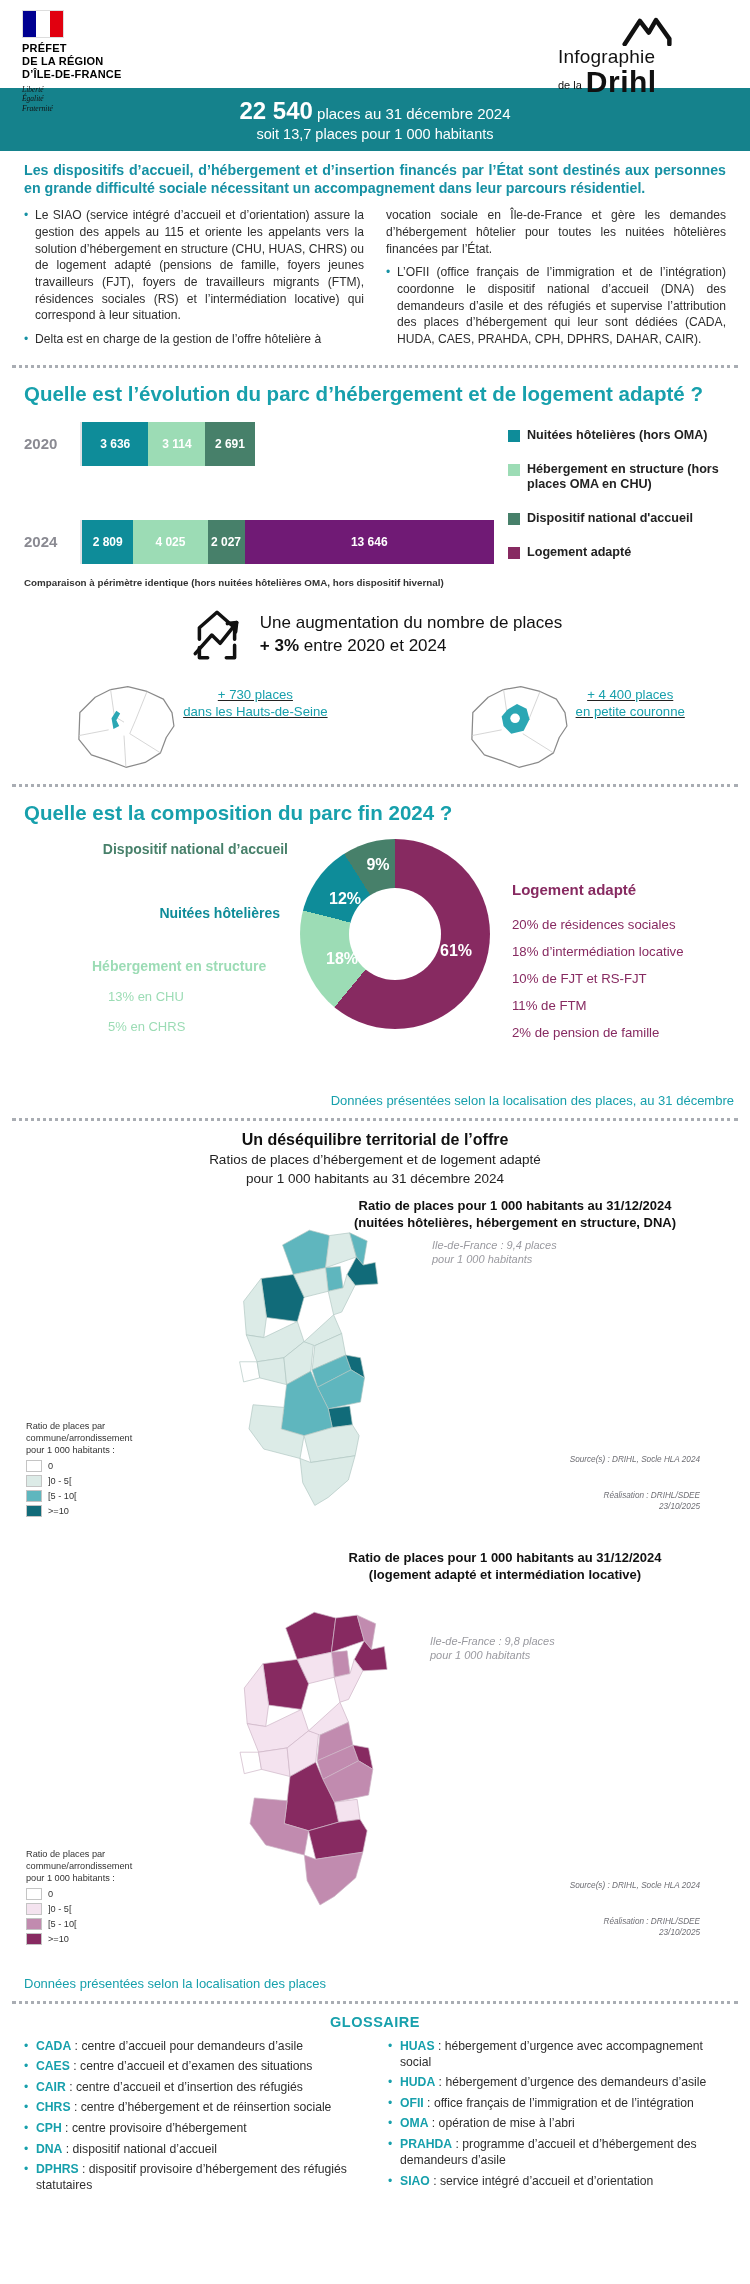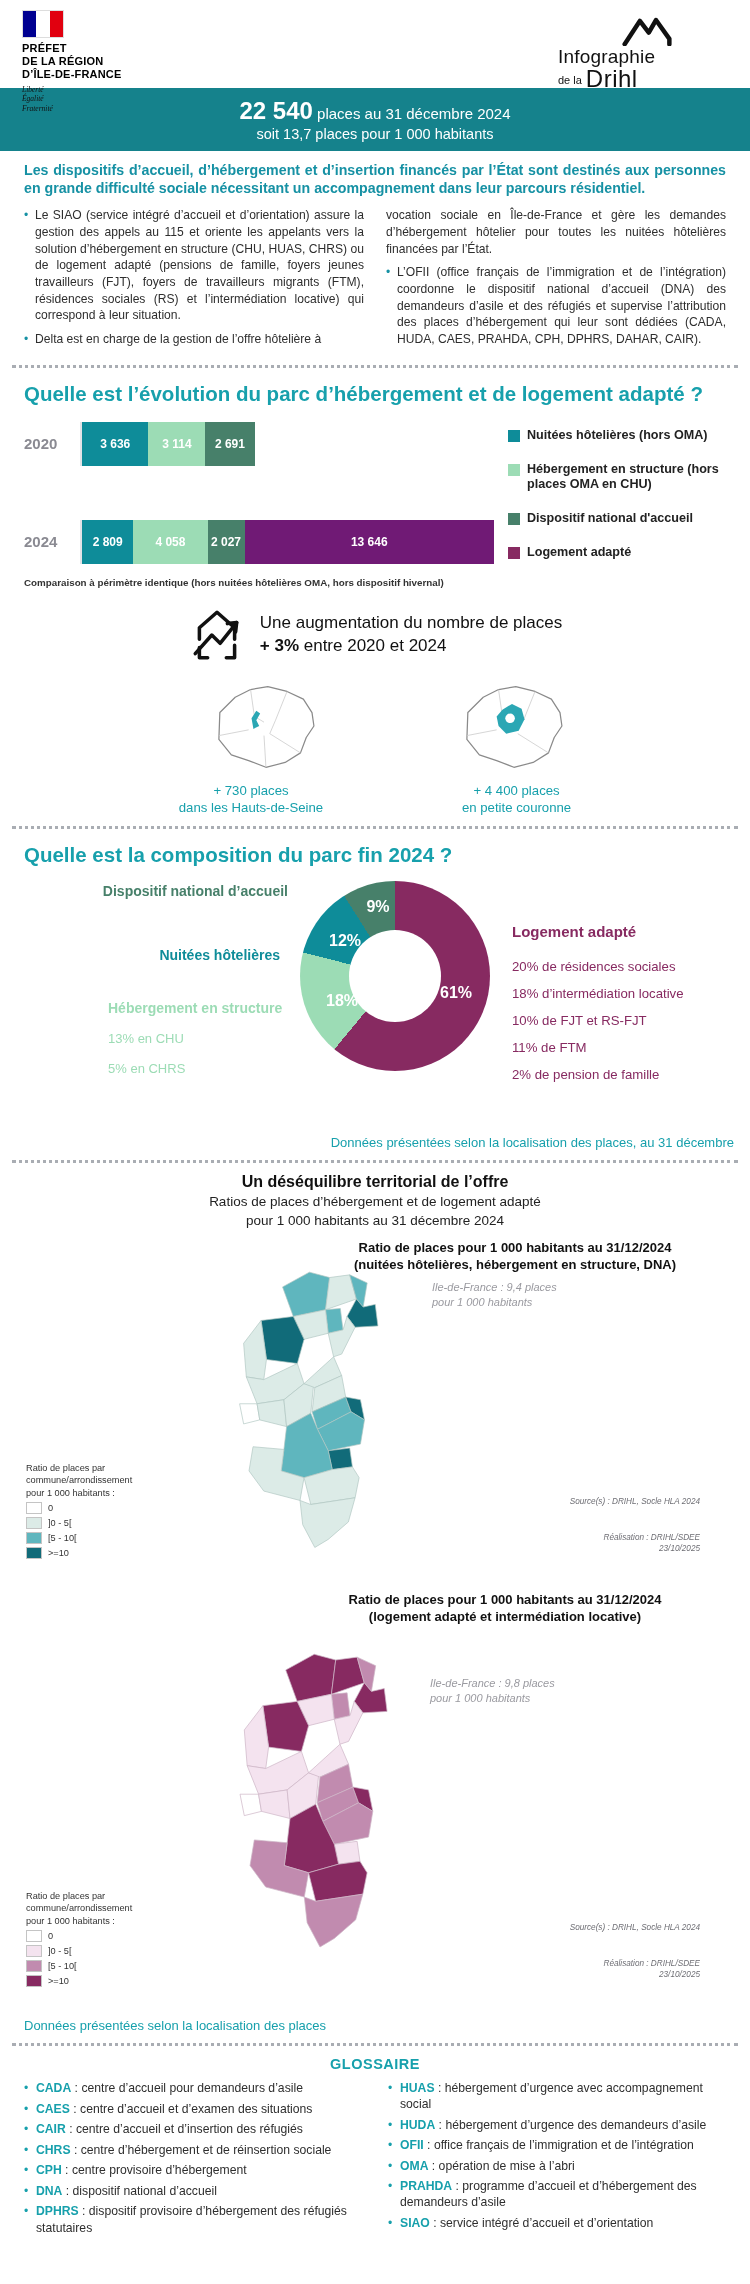--- a/index.html
+++ b/index.html
@@ -10,21 +10,21 @@
   .hdr{display:flex;justify-content:space-between;align-items:flex-start;padding:10px 22px 6px 22px;height:72px;}
   .gov .flag{display:flex;width:40px;height:26px;margin-bottom:4px;border:0.5px solid #ddd;}
   .gov .flag span{flex:1;}
   .gov .gl{font-size:11px;font-weight:bold;line-height:1.18;color:#000;letter-spacing:.2px;}
   .gov .motto{margin-top:4px;font-family:"Liberation Serif",serif;font-style:italic;font-size:7.5px;line-height:1.25;color:#111;}
   .brand{text-align:left;position:relative;padding-top:2px;width:170px;}
   .brand .mtn{display:block;margin-left:60px;}
   .brand .b1{font-size:19px;color:#111;letter-spacing:.2px;}
   .brand .row2{display:flex;align-items:flex-end;gap:4px;}
   .brand .b2{font-size:11px;color:#111;padding-bottom:4px;}
-  .brand .b3{font-size:24px;font-weight:normal;color:#111;letter-spacing:.5px;line-height:.9;}
+  .brand .b3{font-size:30px;font-weight:bold;color:#111;letter-spacing:.5px;line-height:.9;}
 
   
   .banner{background:var(--teal-banner,#15828C);color:#fff;text-align:center;padding:8px 20px 9px;}
   .banner .t1{font-size:19px;font-weight:bold;}
   .banner .t2{font-size:15px;margin-top:1px;}
   .banner .t2 .big{font-size:24px;font-weight:bold;}
   .banner .t3{font-size:14.5px;margin-top:1px;}
 
   
   .intro{padding:10px 24px 0;}
@@ -54,36 +54,36 @@
   .lg-sw{width:12px;height:12px;flex:0 0 12px;margin-top:2px;}
   .footnote{font-size:9.8px;color:#333;padding:10px 24px 0;font-weight:600;}
 
   
   .increase{display:flex;justify-content:center;align-items:center;gap:14px;margin:18px 0 6px;}
   .inc-text{font-size:17px;color:#111;line-height:1.3;}
   .inc-text b{font-weight:bold;}
 
   
   .minimaps{display:flex;justify-content:center;gap:130px;margin:14px 0 6px;}
-  .mm{display:flex;flex-direction:column;align-items:flex-end;}
+  .mm{display:flex;align-items:flex-start;text-decoration:underline;}
   .mm-cap{margin-top:8px;text-align:center;color:var(--teal-title,#17A0AC);font-size:13.2px;line-height:1.3;}
 
   
   .comp{position:relative;height:258px;margin-top:6px;}
   .donut{position:absolute;left:300px;top:6px;width:190px;height:190px;border-radius:50%;}
   .donut .hole{position:absolute;left:50%;top:50%;width:92px;height:92px;margin:-46px 0 0 -46px;border-radius:50%;background:#fff;}
   .pct{position:absolute;color:#fff;font-weight:bold;font-size:16px;transform:translate(-50%,-50%);}
   .pct0{left:156px;top:112px;}
   .pct1{left:42px;top:120px;}
   .pct2{left:45px;top:60px;}
   .pct3{left:78px;top:26px;}
   .lab{position:absolute;font-weight:bold;font-size:14px;}
   .lab-dna{right:462px;top:8px;color:var(--chart-green-dark,#47806A);white-space:nowrap;}
   .lab-hot{right:470px;top:72px;color:var(--chart-teal,#0E8C99);white-space:nowrap;}
-  .lab-str{left:108px;top:125px;color:var(--chart-green-light,#9CDCB5);white-space:nowrap;}
+  .lab-str{left:92px;top:125px;color:var(--chart-green-light,#9CDCB5);white-space:nowrap;}
   .lab-sub{position:absolute;left:108px;color:var(--chart-green-light,#9CDCB5);font-size:13px;}
   .sub0{top:156px;} .sub1{top:186px;}
   .r-title{position:absolute;left:512px;top:48px;color:var(--chart-purple,#872A61);font-weight:bold;font-size:15px;}
   .r-lines{position:absolute;left:512px;top:78px;color:var(--chart-purple,#872A61);font-size:13.2px;line-height:2.05;}
   .comp-note{text-align:right;padding:2px 16px 0;color:var(--teal-title,#17A0AC);font-size:13px;}
 
   
   .terr-head{text-align:center;margin-top:10px;}
   .terr-head .h1{font-weight:bold;font-size:16px;color:#111;}
   .terr-head .h2{font-size:13.5px;color:#222;line-height:1.3;margin-top:2px;}
@@ -185,21 +185,21 @@
           <div class="seg" style="width: 14.2779%; background: rgb(156, 220, 181);">3 114</div>
           <div class="seg" style="width: 12.3384%; background: rgb(71, 128, 106);">2 691</div>
         </div>
           </div>
       </div>
       <div class="bar-row">
         <span class="year">2024</span>
         <div class="bars-area">
             <div class="bar" style="width: 100%; border-radius: 19px;">
           <div class="seg" style="width: 12.4623%; background: rgb(14, 140, 153);">2 809</div>
-          <div class="seg" style="width: 18.0035%; background: rgb(156, 220, 181);">4 058</div>
+          <div class="seg" style="width: 18.0035%; background: rgb(156, 220, 181);">4 025</div>
           <div class="seg" style="width: 8.9929%; background: rgb(71, 128, 106);">2 027</div>
           <div class="seg" style="width: 60.5413%; background: #701a75;">13 646</div>
         </div>
           </div>
       </div>
     </div>
     <div class="chart-legend">
         <div class="lg-item">
           <span class="lg-sw" style="background: rgb(14, 140, 153);"></span>
           <span>Nuitées hôtelières (hors OMA)</span>

